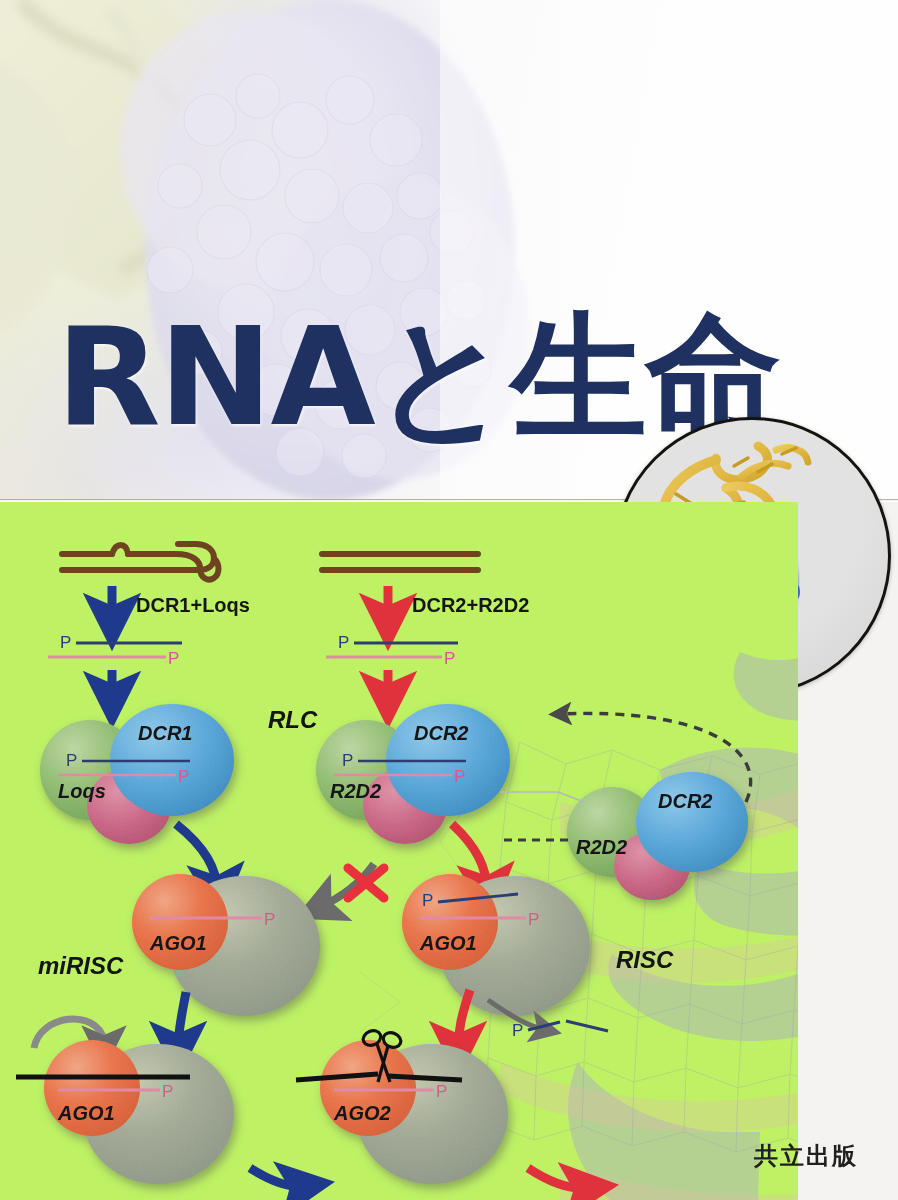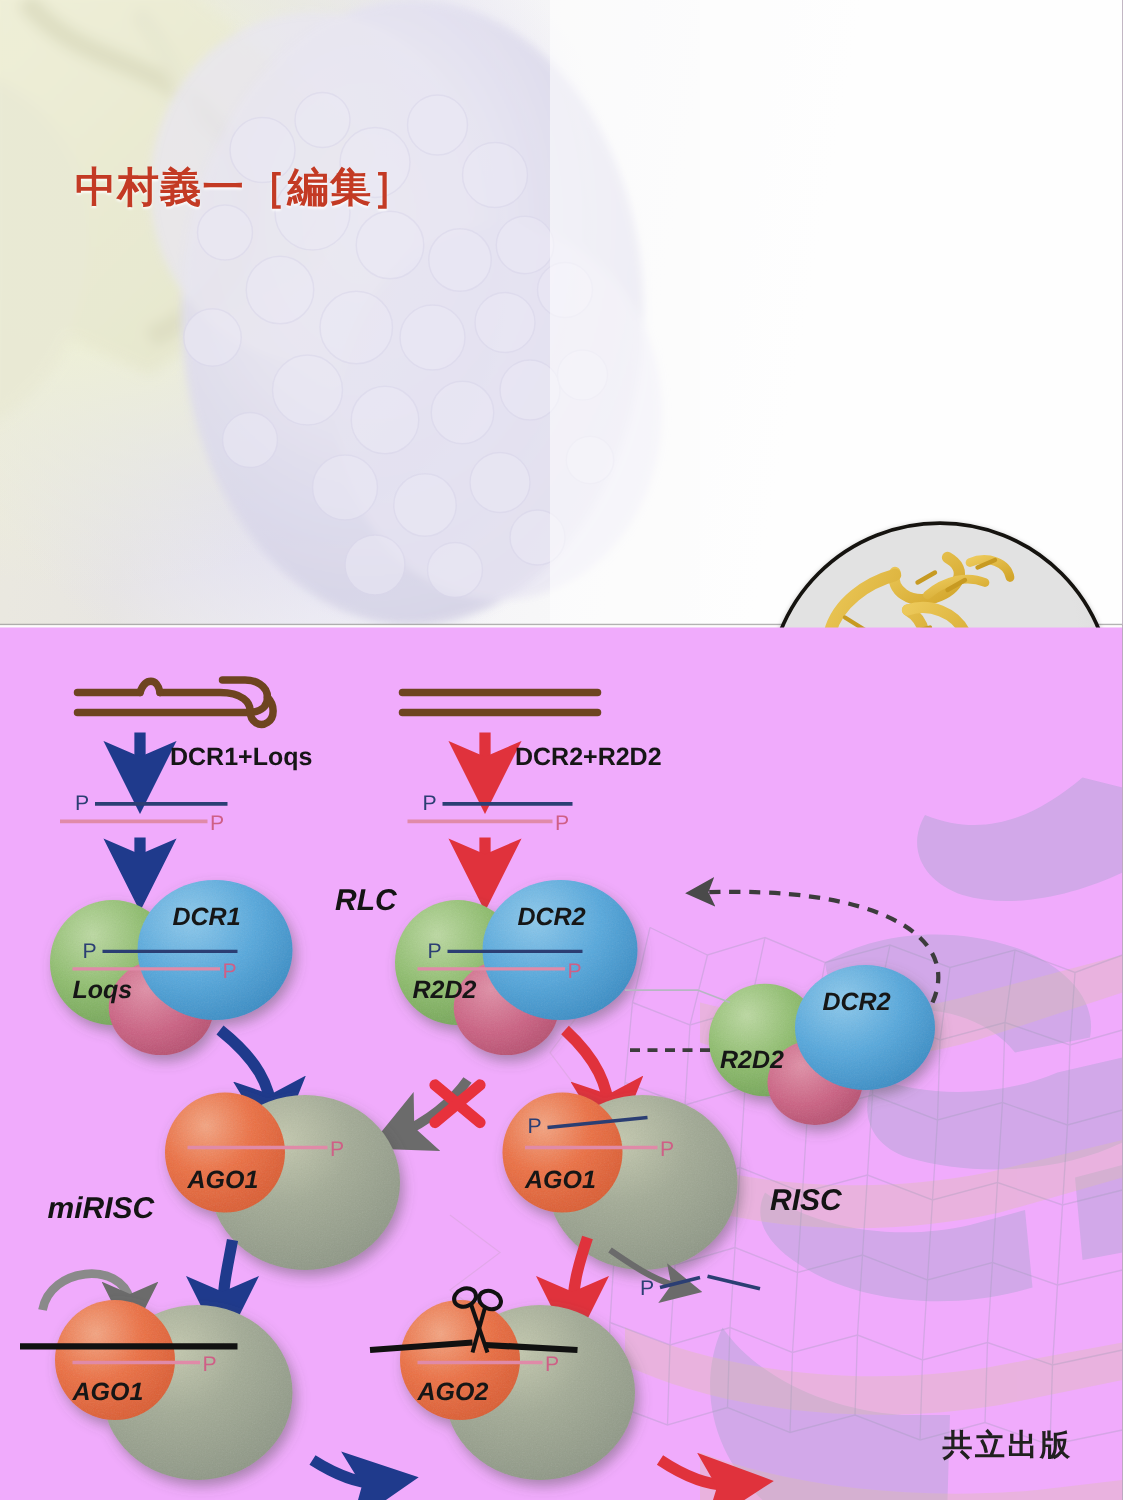--- a/index.html
+++ b/index.html
@@ -51,22 +51,22 @@
     position:absolute;left:613px;top:417px;width:272px;height:272px;
     border-radius:50%;
     background:radial-gradient(circle at 42% 34%,#e2e2e2 0 55%,#d2d2d2 100%);
     border:3px solid #15130f;
     overflow:hidden;
     box-shadow:0 1px 4px rgba(0,0,0,.25);
   }
 
   
   #bottom-panel{
-    position:absolute;left:0;top:502px;width:898px;height:698px;
-    background:#f0abfc;
+    position:absolute;left:0;top:502px;width:798px;height:698px;
+    background:#bef264;
     overflow:hidden;
   }
   #bottom-panel svg.bgart{position:absolute;left:0;top:0;}
   #diagram{position:absolute;left:0;top:0;}
 
   
   #publisher{
     position:absolute;left:754px;top:1140px;
     font-family:"DejaVu Sans",sans-serif;
     font-size:24px;font-weight:bold;letter-spacing:2px;
@@ -152,21 +152,21 @@
       </g>
 
       <rect x="440" y="0" width="458" height="500" fill="#ffffff" opacity=".55"></rect>
       <rect x="560" y="0" width="338" height="500" fill="#ffffff" opacity=".45"></rect>
     </svg>
   </div>
 
   <div id="divider"></div>
   <div id="divider2"></div>
 
-  <div id="editor">中村義一［編集］</div>
+  <h1 id="title">RNAと生命</h1>
 
   <div id="inset">
     <svg width="266" height="266" viewBox="0 0 266 266" aria-hidden="true">
       <defs>
         <linearGradient id="gold" x1="0" y1="0" x2="1" y2="1">
           <stop offset="0%" stop-color="#ecc95a"></stop>
             <stop offset="100%" stop-color="#d3a62c"></stop>
         </linearGradient>
         <radialGradient id="pblue" cx="35%" cy="30%" r="75%">
           <stop offset="0%" stop-color="#3f7de8"></stop>

